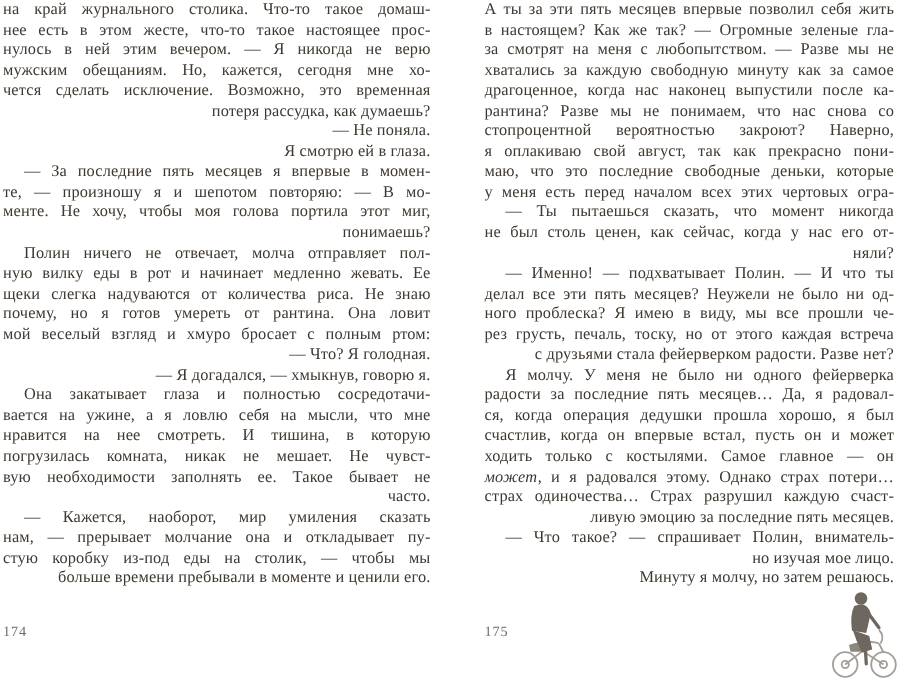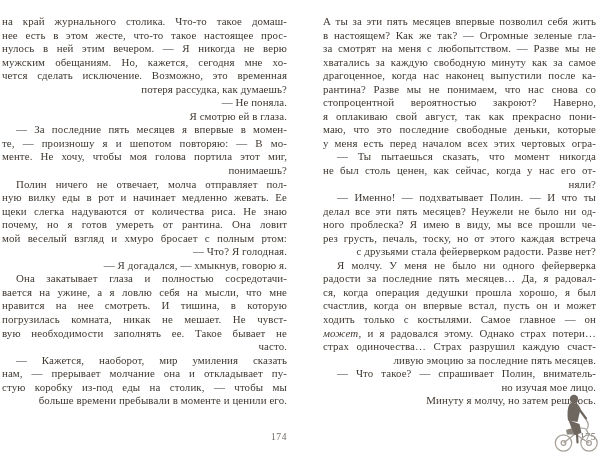--- a/index.html
+++ b/index.html
@@ -4,38 +4,38 @@
 <style>
   :root{
     --bg:#ffffff; --text:#3f3831; --folio:#6f6a64;
   }
   html,body{margin:0;padding:0;}
   body{
     width:600px;height:459px;overflow:hidden;position:relative;
     background:var(--bg);
     font-family:"Liberation Serif","DejaVu Serif",serif;
   }
-  .page{position:absolute;top:15px;}
+  .page{position:absolute;top:0;}
   .page.left{left:2px;width:285px;}
   .page.right{left:323px;width:273px;}
   .line{
     font-size:10.9px;
     line-height:13.55px;
     height:13.55px;
     overflow:hidden;
     color:var(--text);
     text-align:right;
     letter-spacing:0.1px;
   }
   .line.just{text-align:justify;text-align-last:justify;}
   .line.ind{text-indent:14px;}
   .line em{font-style:italic;}
   .folio{
     margin-top:24px;
-    text-align:right;
+    text-align:left;
     font-size:9.5px;
     letter-spacing:0.6px;
     color:var(--folio);
   }
   .illustration{
     position:absolute;right:1px;bottom:5px;width:46px;height:70px;
   }
 </style>
 </head>
 <body>

